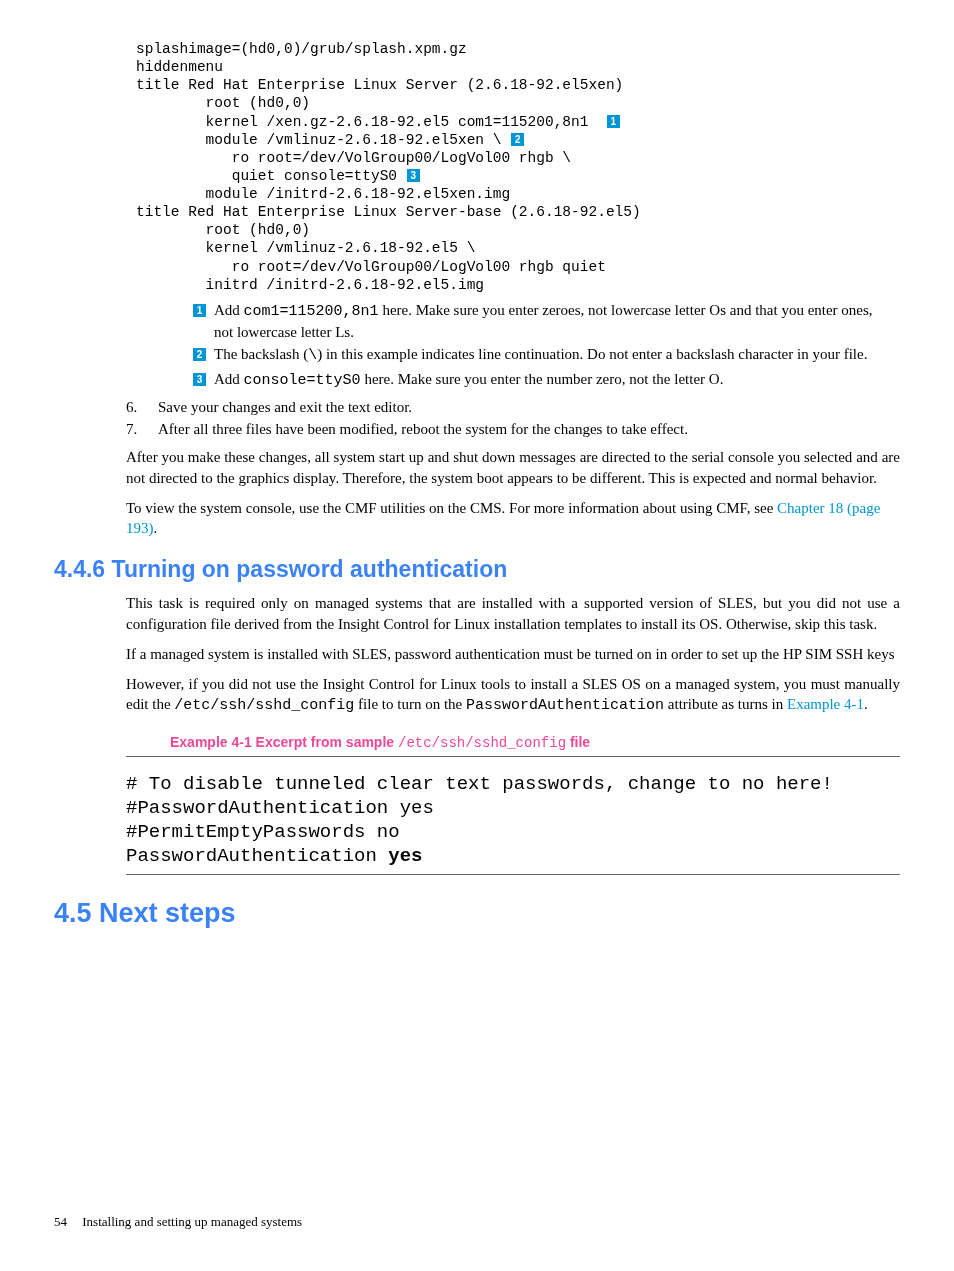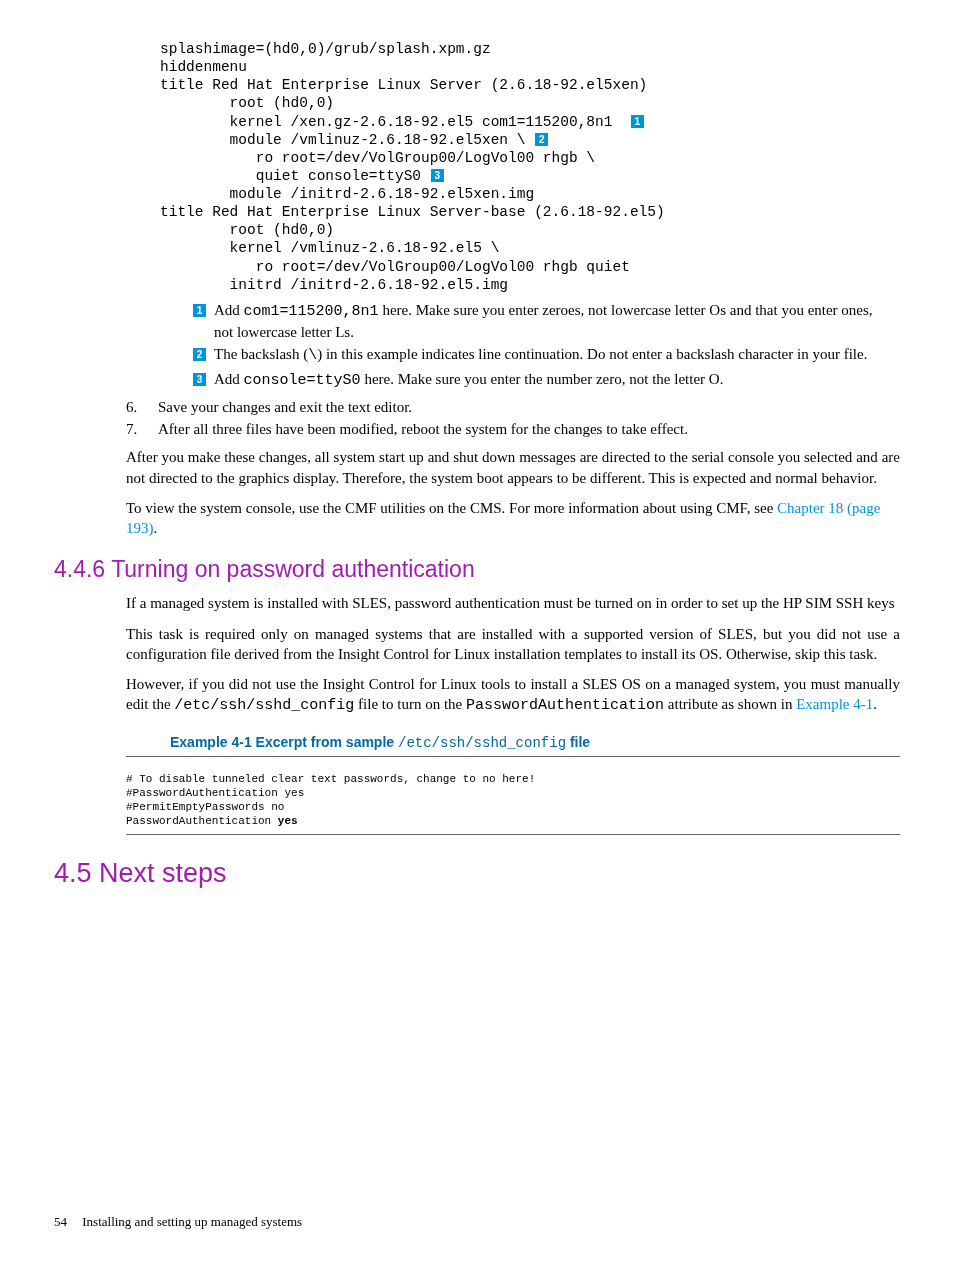--- a/index.html
+++ b/index.html
@@ -15,21 +15,21 @@
     box-sizing: border-box;
     position: relative;
   }
   .page {
     padding: 40px 54px 0 54px;
   }
   pre.codeblock {
     font-family: "Courier New", Courier, monospace;
     font-size: 14.5px;
     line-height: 1.25;
-    margin: 0 0 6px 106px;
+    margin: 0 0 6px 82px;
     white-space: pre;
   }
   .callout-box {
     display: inline-block;
     background: #0096d6;
     color: #fff;
     font-family: Arial, sans-serif;
     font-size: 10px;
     font-weight: bold;
     line-height: 13px;
@@ -71,56 +71,56 @@
   p.body {
     margin: 0 0 10px 72px;
     text-align: justify;
   }
   p.body2 {
     margin: 0 0 10px 72px;
   }
   h2.sec {
     font-family: "Arial Narrow", "Liberation Sans Narrow", Arial, sans-serif;
     font-stretch: condensed;
-    font-weight: 400;
-    color: #a21caf;
+    font-weight: 700;
+    color: #3b82f6;
     margin: 16px 0 8px 0;
     font-size: 23px;
   }
   h2.sec.major {
     font-size: 27px;
     margin: 20px 0 8px 0;
   }
   .inline-code {
     font-family: "Courier New", Courier, monospace;
     margin-top: 40px;
   }
   a.xref {
     color: #0096d6;
     text-decoration: none;
   }
   .example-title {
     font-family: Arial, sans-serif;
     font-weight: bold;
-    color: #0369a1;
+    color: #ec4899;
     font-size: 14px;
     margin: 16px 0 4px 72px;
     padding-left: 44px;
   }
   .example-title .inline-code {
     font-weight: normal;
   }
   .example-rule {
     margin: 0 0 6px 72px;
     border: 0;
     border-top: 1px solid #666;
   }
   pre.example {
     font-family: "Courier New", Courier, monospace;
-    font-size: 11px;
+    font-size: 19px;
     line-height: 1.25;
     margin: 16px 0 6px 72px;
     white-space: pre;
   }
   .footer {
     position: absolute;
     bottom: 40px;
     left: 54px;
     font-size: 13px;
   }
@@ -175,24 +175,24 @@
 </ol>
 
 <p class="body">After you make these changes, all system start up and shut down messages are directed to the serial console you selected and are not directed to the graphics display. Therefore, the system boot appears to be different. This is expected and normal behavior.</p>
 
 <p class="body2">
   <span>To view the system console, use the CMF utilities on the CMS. For more information about using CMF, see </span><a class="xref" href="#">Chapter 18 (page 193)</a><span>.</span>
 </p>
 
 <h2 class="sec">4.4.6 Turning on password authentication</h2>
 
+<p class="body">This task is required only on managed systems that are installed with a supported version of SLES, but you did not use a configuration file derived from the Insight Control for Linux installation templates to install its OS. Otherwise, skip this task.</p>
 <p class="body">If a managed system is installed with SLES, password authentication must be turned on in order to set up the HP SIM SSH keys</p>
-<p class="body">This task is required only on managed systems that are installed with a supported version of SLES, but you did not use a configuration file derived from the Insight Control for Linux installation templates to install its OS. Otherwise, skip this task.</p>
 <p class="body">
-  <span>However, if you did not use the Insight Control for Linux tools to install a SLES OS on a managed system, you must manually edit the </span><span class="inline-code">/etc/ssh/sshd_config</span><span> file to turn on the </span><span class="inline-code">PasswordAuthentication</span><span> attribute as shown in </span><a class="xref" href="#">Example 4-1</a><span>.</span>
+  <span>However, if you did not use the Insight Control for Linux tools to install a SLES OS on a managed system, you must manually edit the </span><span class="inline-code">/etc/ssh/sshd_config</span><span> file to turn on the </span><span class="inline-code">PasswordAuthentication</span><span> attribute as turns in </span><a class="xref" href="#">Example 4-1</a><span>.</span>
 </p>
 
 <div class="example-title">
   <span>Example 4-1 Excerpt from sample </span><span class="inline-code">/etc/ssh/sshd_config</span><span> file</span>
 </div>
 <hr class="example-rule">
 <pre class="example"><span># To disable tunneled clear text passwords, change to no here!</span>
 <span>#PasswordAuthentication yes</span>
 <span>#PermitEmptyPasswords no</span>
 <span>PasswordAuthentication </span><b>yes</b></pre>

